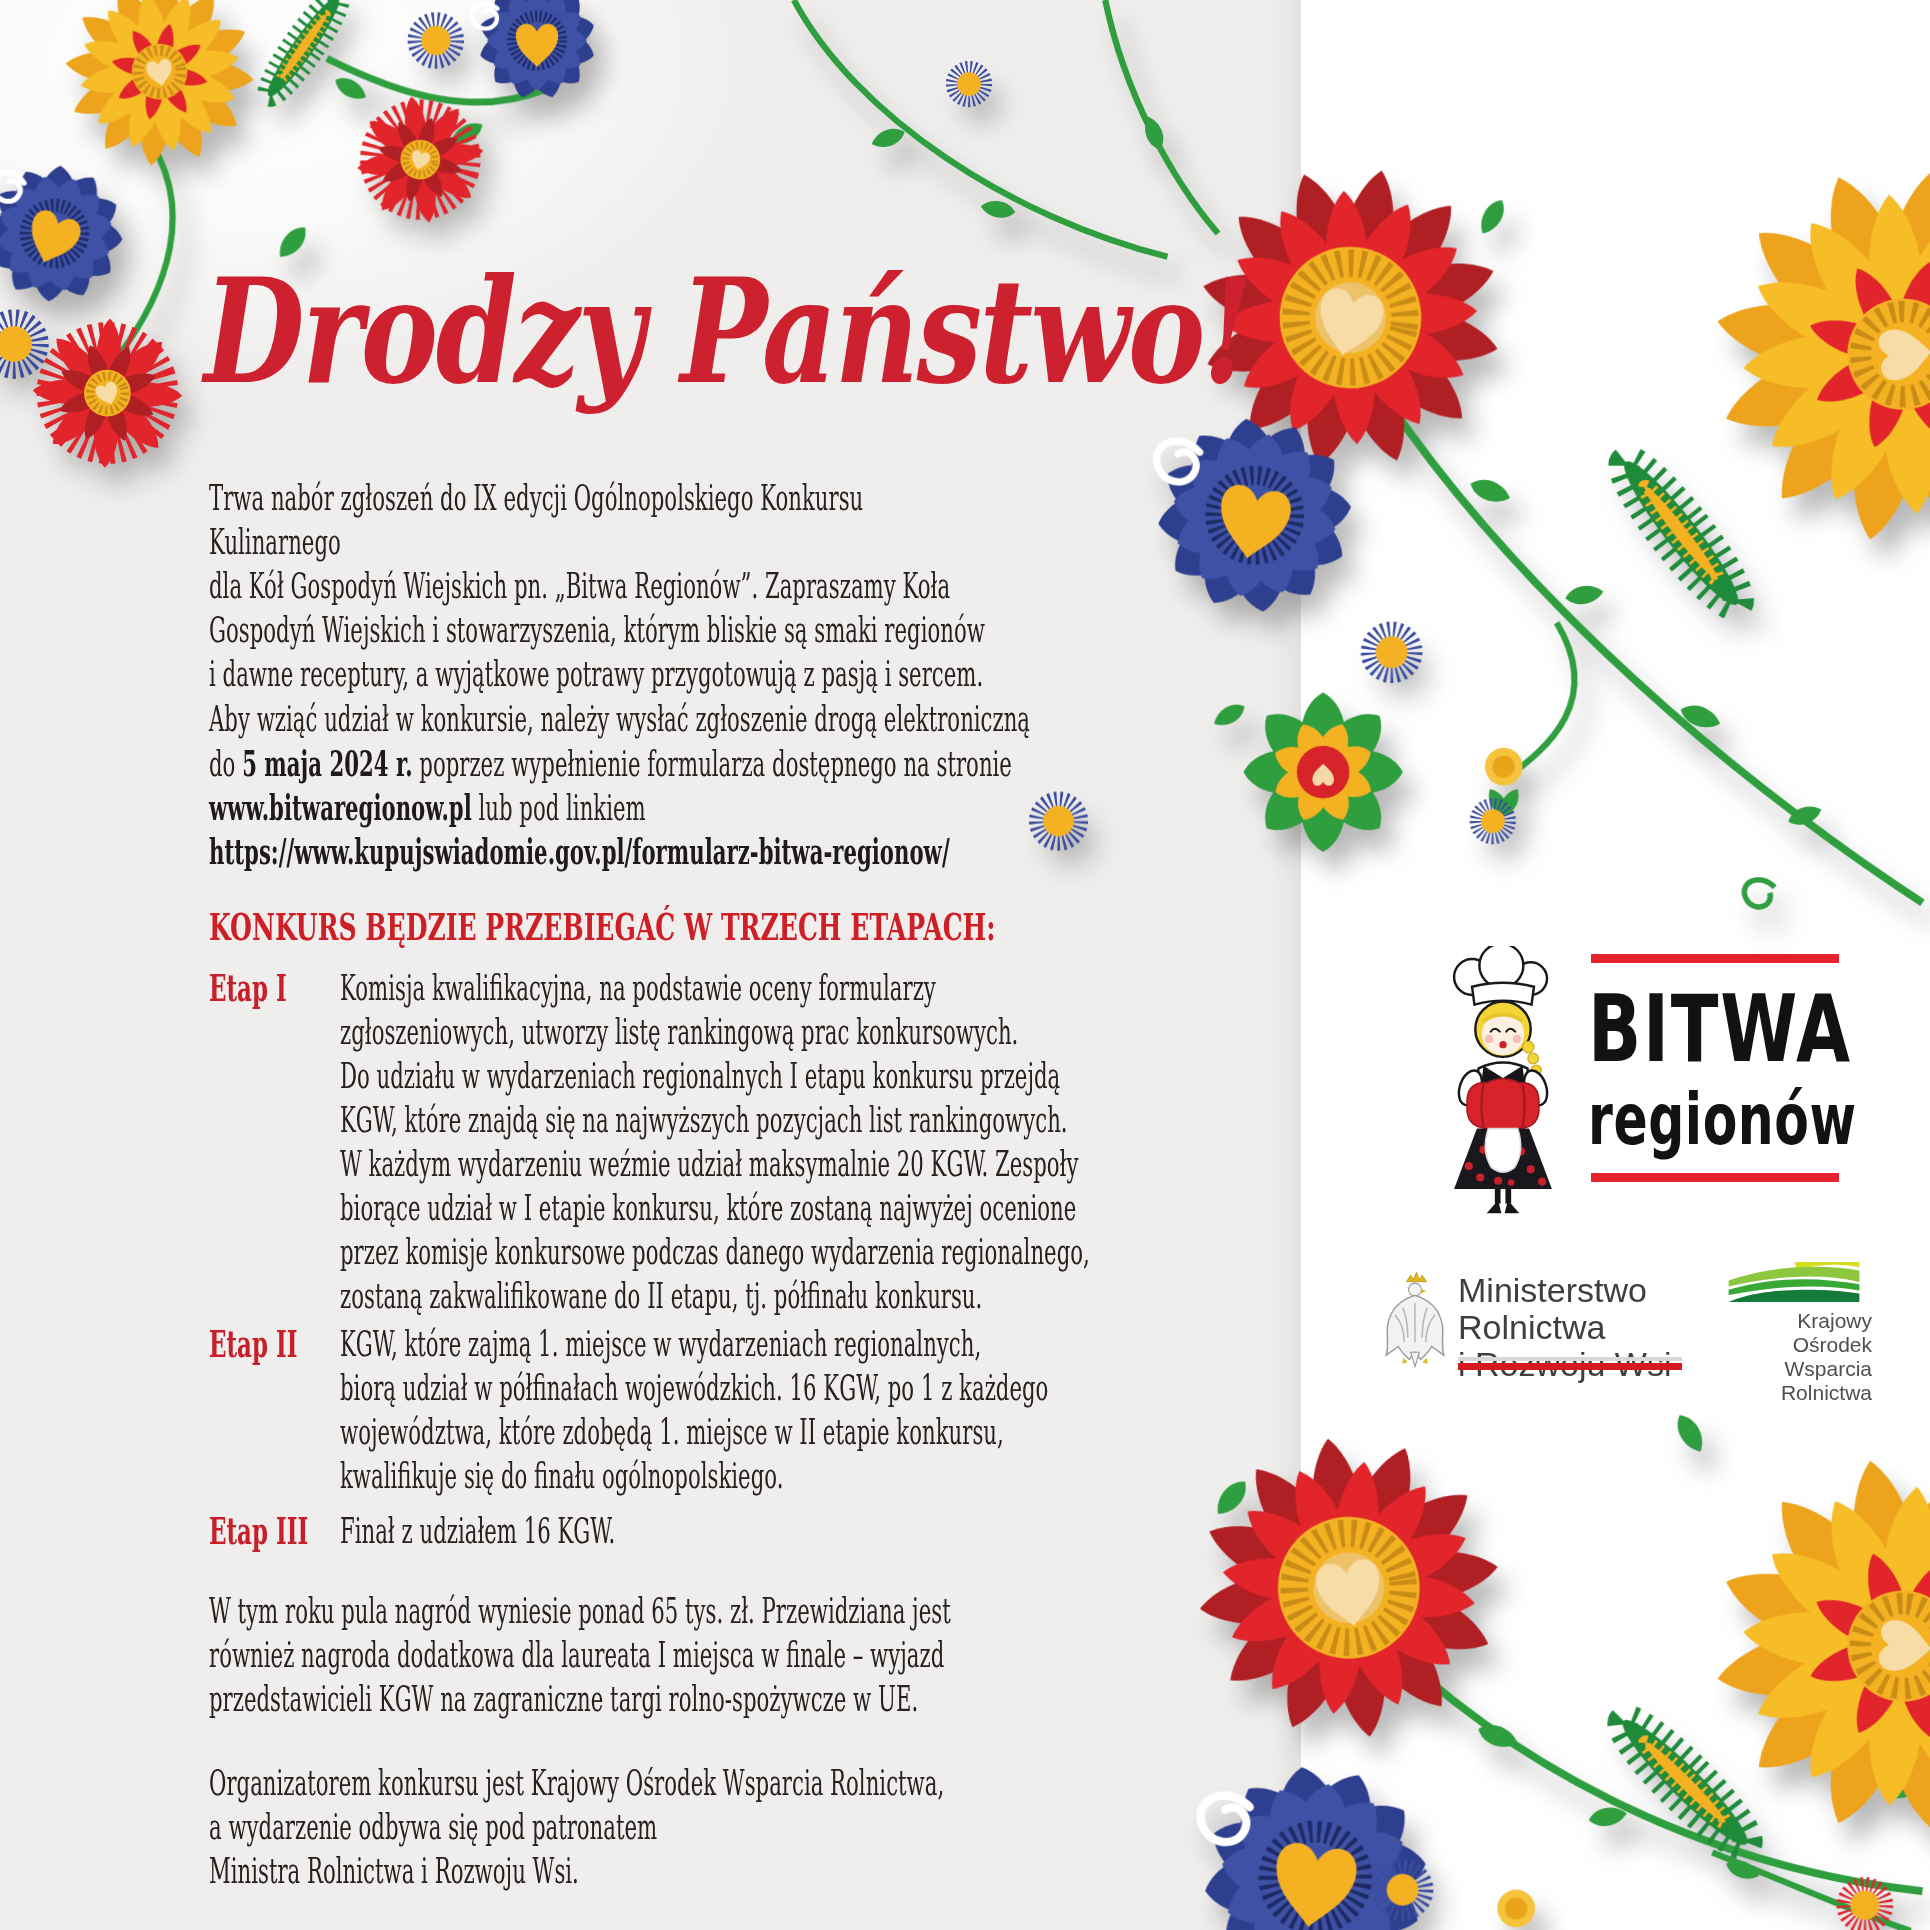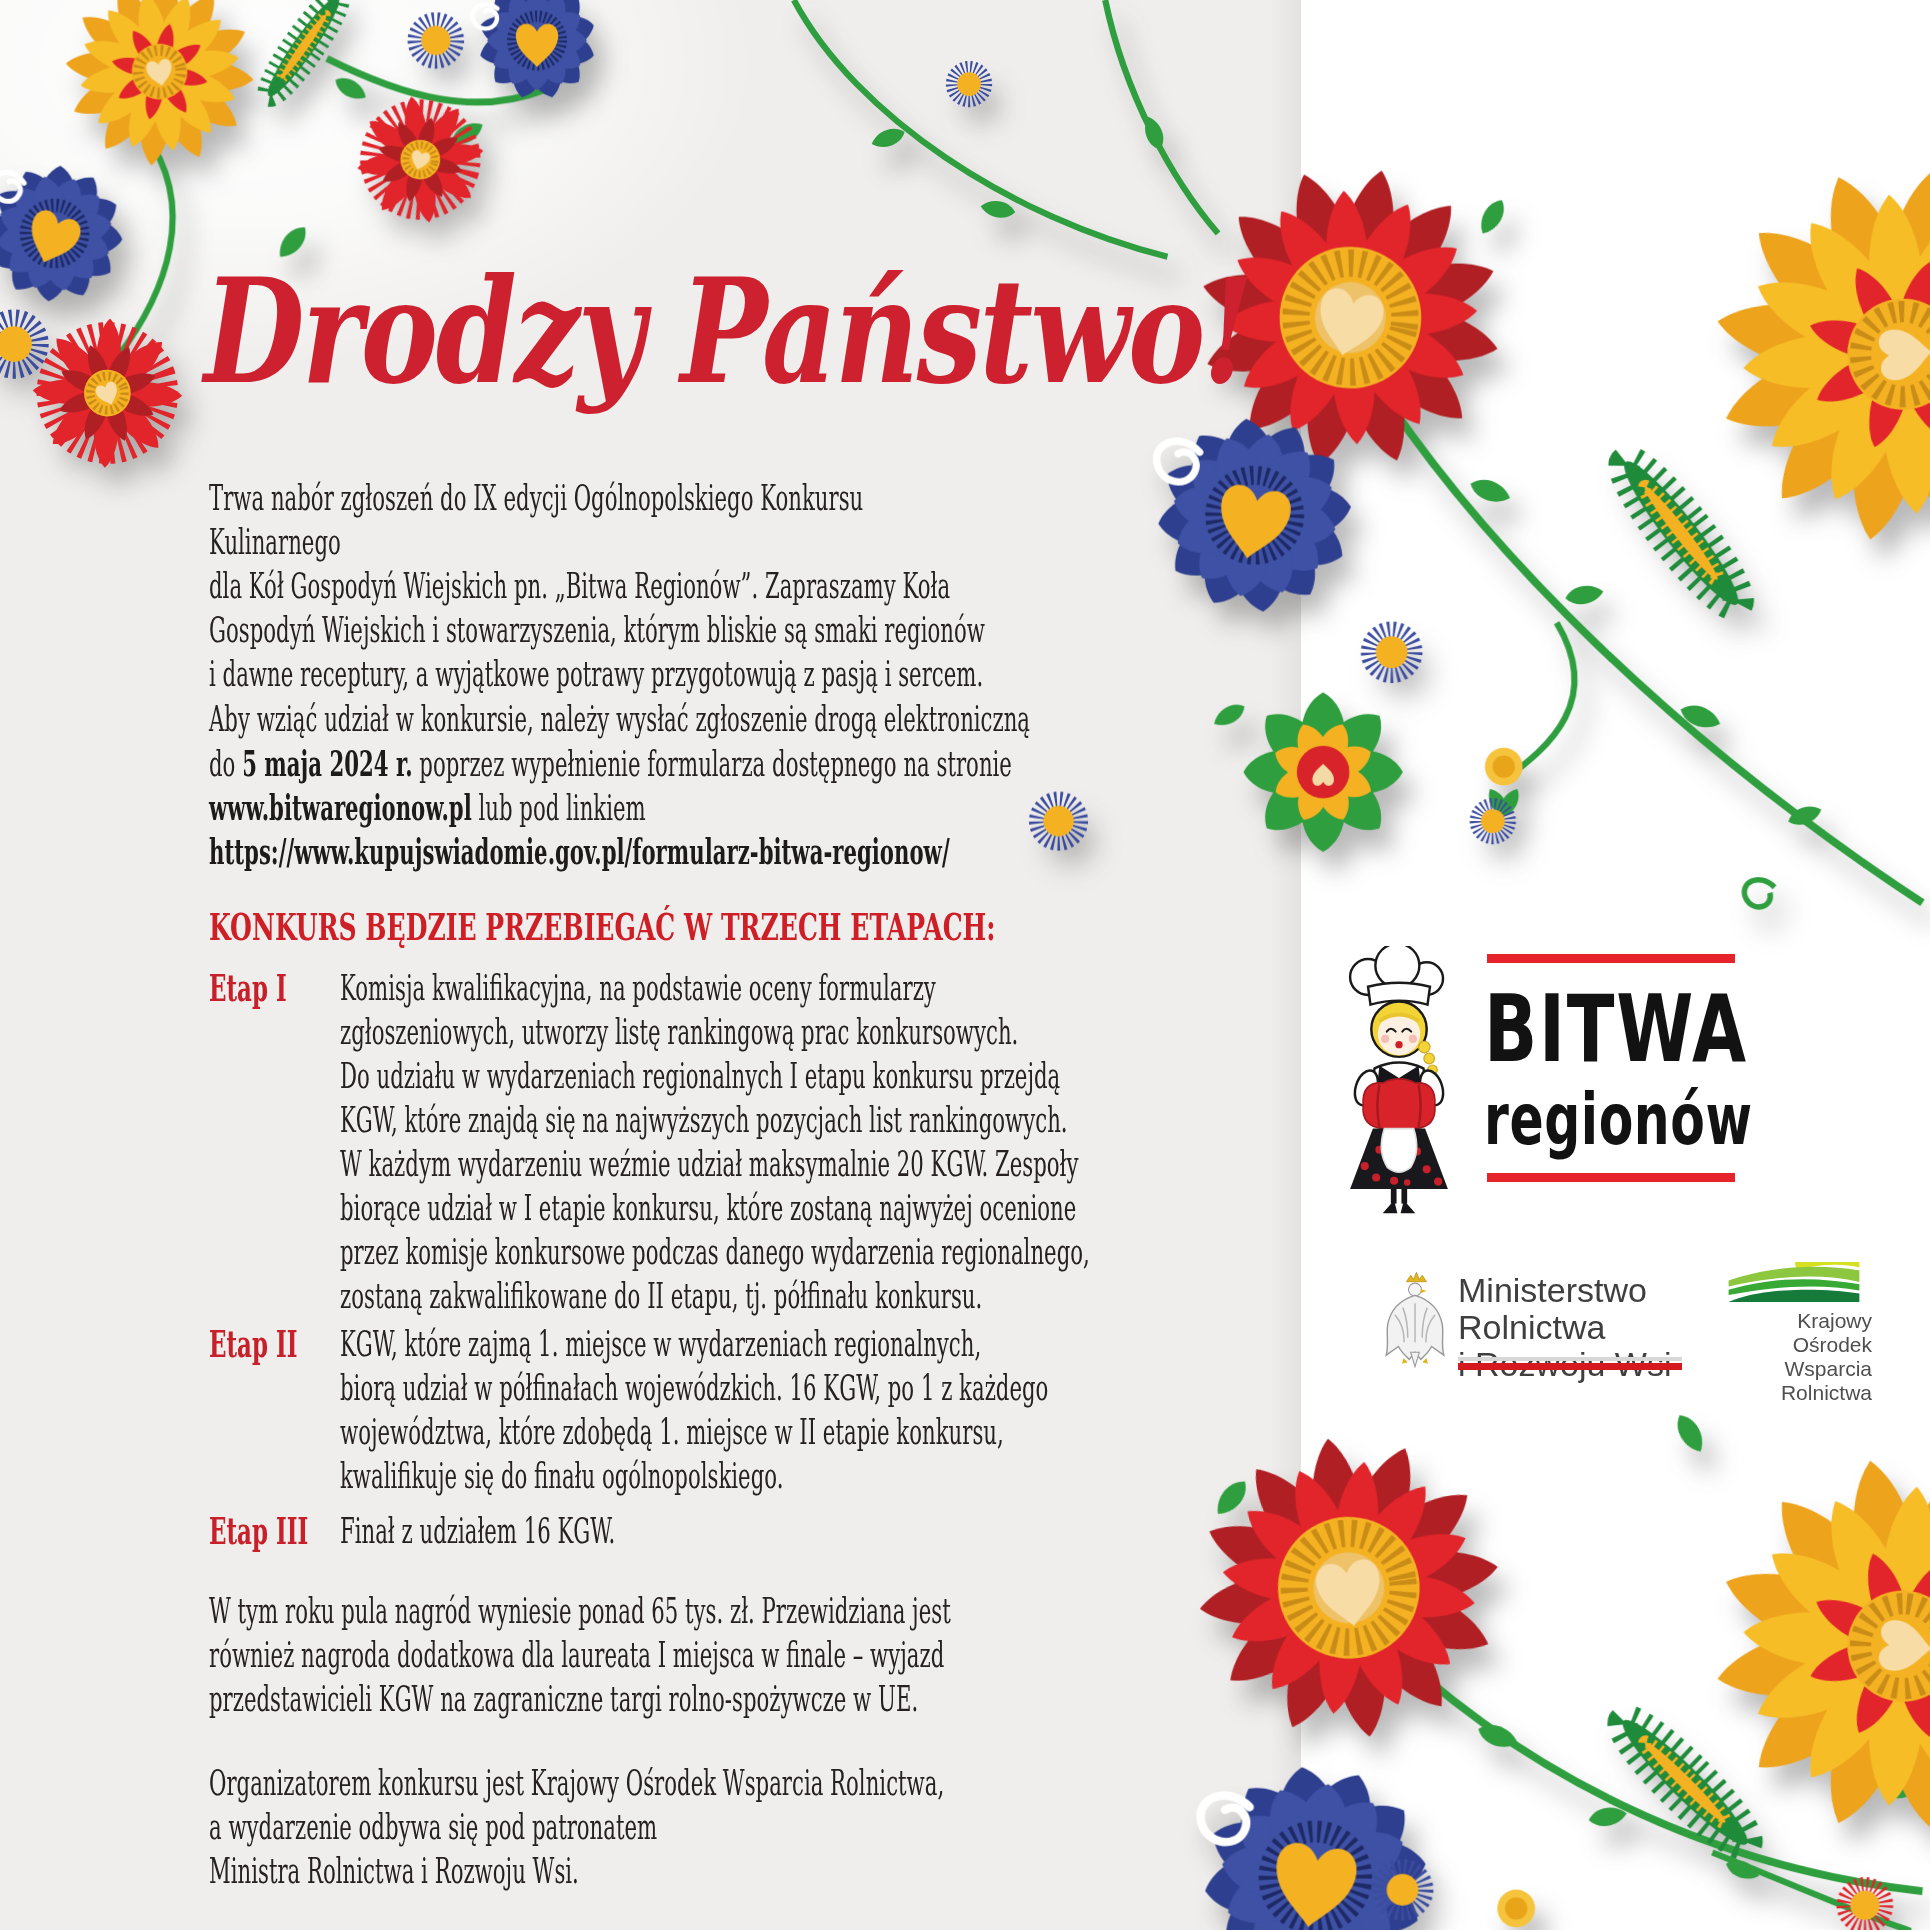--- a/index.html
+++ b/index.html
@@ -19,21 +19,21 @@
      font-family:"DejaVu Serif",serif;letter-spacing:-3.1px;}
   .apply-block{position:absolute;left:209px;top:697px;transform:scaleX(0.59);transform-origin:0 0;width:1323px;}
   .apply-block div{white-space:nowrap;height:44px;line-height:44px;font-size:36px;color:#26211f;}
   .b{font-weight:bold;color:#1d1a19;}
   .stages-heading{position:absolute;left:209px;top:904px;color:#cf1f26;font-weight:bold;font-size:38px;
      line-height:45px;white-space:nowrap;transform:scaleX(0.66);transform-origin:0 0;}
   .stage-label{position:absolute;left:209px;color:#c7202a;font-weight:bold;font-size:37px;line-height:44px;
      white-space:nowrap;transform:scaleX(0.62);transform-origin:0 0;}
   .stage-lines{left:340px;}
 
-  .logo-bitwa{position:absolute;left:1325px;top:943px;width:436px;height:280px;text-decoration:underline;}
+  .logo-bitwa{position:absolute;left:1429px;top:943px;width:436px;height:280px;text-decoration:underline;}
   .bitwa-redline{position:absolute;left:162px;width:248px;height:8.6px;background:#e6222b;}
   .bitwa-word1{position:absolute;left:159px;top:40px;font-family:"DejaVu Sans",sans-serif;font-weight:bold;
      color:#121212;font-size:92px;line-height:93px;letter-spacing:2.3px;white-space:nowrap;
      transform:scaleX(0.76);transform-origin:0 0;}
   .bitwa-word2{position:absolute;left:159px;top:137px;font-family:"DejaVu Sans",sans-serif;font-weight:bold;
      color:#121212;font-size:72px;line-height:78px;letter-spacing:0.8px;white-space:nowrap;
      transform:scaleX(0.70);transform-origin:0 0;}
 
   .logo-ministry{position:absolute;left:1379px;top:1267px;width:327px;height:125px;}
   .ministry-text{position:absolute;left:79px;top:4.7px;font-family:"Liberation Sans","DejaVu Sans",sans-serif;

